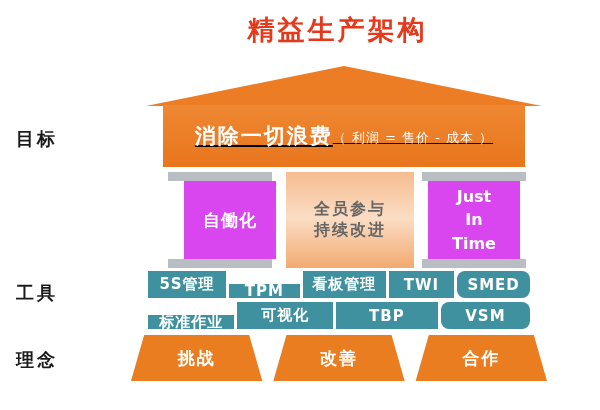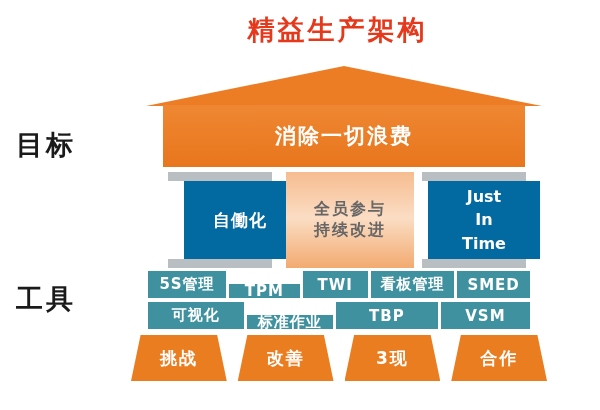--- a/index.html
+++ b/index.html
@@ -3,76 +3,78 @@
 <meta charset="utf-8">
 <style>
   html,body{margin:0;padding:0;background:#ffffff;}
   body{font-family:"DejaVu Sans","Liberation Sans",sans-serif;}
   .stage{position:relative;width:600px;height:410px;background:#fff;overflow:hidden;margin:0 auto;}
 
   .title{position:absolute;left:85px;top:12px;width:505px;text-align:center;
          font-family:Liberation Sans, sans-serif;
          font-size:27px;font-weight:bold;color:#e6391c;letter-spacing:3px;}
 
-  .side-label{position:absolute;left:16px;width:70px;font-size:27px;font-weight:bold;
+  .side-label{position:absolute;left:16px;width:70px;font-size:18px;font-weight:bold;
               color:#1a1a1a;letter-spacing:3px;}
   .lbl-goal{top:127px;} .lbl-form{top:204px;} .lbl-tool{top:281px;} .lbl-idea{top:348px;}
 
   .roof-triangle{position:absolute;left:146px;top:66px;width:396px;height:40px;
                  background:#ec7d25;
                  clip-path:polygon(50% 0,100% 100%,0 100%);}
   .roof-rect{position:absolute;left:163px;top:105px;width:362px;height:62px;
              background:linear-gradient(180deg,#ef8732,#e8761d);
-             display:flex;flex-direction:row;align-items:center;justify-content:center;}
+             display:flex;flex-direction:row;align-items:center;justify-content:center;text-decoration:underline;}
   .roof-heading{color:#fff;font-size:21px;font-weight:bold;letter-spacing:2px;}
   .roof-formula{color:#fff;font-size:13px;margin-top:4px;letter-spacing:1px;}
 
   .cap{position:absolute;height:9px;background:#b8bec2;}
   .cap-tl{left:168px;top:172px;width:104px;}
   .cap-bl{left:168px;top:259px;width:104px;}
   .cap-tr{left:422px;top:172px;width:104px;}
   .cap-br{left:422px;top:259px;width:104px;}
 
-  .pillar{position:absolute;top:181px;width:112px;height:78px;background:#0369a1;
+  .pillar{position:absolute;top:181px;width:92px;height:78px;background:#d946ef;
           display:flex;flex-direction:column;align-items:center;justify-content:center;
           color:#fff;font-weight:bold;}
   .pillar-left{left:184px;font-size:17px;letter-spacing:1px;}
   .pillar-right{left:428px;font-size:16px;line-height:1.45;text-align:center;}
 
   .middle-box{position:absolute;left:286px;top:172px;width:128px;height:96px;
               background:linear-gradient(180deg,#f6bc90,#fbddc4 48%,#f2aa70);
               display:flex;flex-direction:column;align-items:center;justify-content:center;
               color:#666;font-size:16px;font-weight:bold;letter-spacing:2px;}
 
   .tools{position:absolute;left:148px;top:271px;width:382px;}
   .tool-row{display:flex;gap:3px;height:27px;margin-bottom:4px;}
   .tool{background:#3f91a0;color:#fff;font-size:15px;font-weight:bold;
         display:flex;align-items:center;justify-content:center;letter-spacing:1px;}
-  .c1{flex:1.05;} .c2{flex:0.95;margin-top:13px;} .c3{flex:1.12;} .c4{flex:0.88;} .c5{flex:0.98;}
+  .c1{flex:1.05;} .c2{flex:0.95;margin-top:13px;} .c3{flex:1.12;} .c4{flex:0.88;} .c5{flex:0.98;border-radius:8px;}
 
   .principles{position:absolute;left:131px;top:335px;width:416px;height:46px;
               display:flex;gap:11px;}
   .trap{flex:1;background:#ea7d1f;color:#fff;font-size:17px;font-weight:bold;
         letter-spacing:2px;display:flex;align-items:center;justify-content:center;
         clip-path:polygon(10% 0,90% 0,100% 100%,0 100%);}
 </style>
 </head>
 <body>
 
 <div class="stage">
 
   <div class="title">精益生产架构</div>
 
   <div class="side-label lbl-goal">目标</div>
   <div class="side-label lbl-tool">工具</div>
+  <div class="side-label lbl-idea">理念</div>
 
   <div class="roof-triangle"></div>
 
   <div class="roof-rect">
     <div class="roof-heading">消除一切浪费</div>
+    <div class="roof-formula">（ 利润 = 售价 - 成本 ）</div>
   </div>
 
   <div class="cap cap-tl"></div>
   <div class="cap cap-bl"></div>
   <div class="cap cap-tr"></div>
   <div class="cap cap-br"></div>
 
   <div class="pillar pillar-left">
     <span>自働化</span>
   </div>
@@ -85,32 +87,31 @@
   <div class="pillar pillar-right">
     <span>Just</span>
     <span>In</span>
     <span>Time</span>
   </div>
 
   <div class="tools">
     <div class="tool-row">
       <div class="tool c1">5S管理</div>
       <div class="tool c2">TPM</div>
+      <div class="tool c3">看板管理</div>
       <div class="tool c4">TWI</div>
-      <div class="tool c3">看板管理</div>
       <div class="tool c5">SMED</div>
     </div>
     <div class="tool-row">
+      <div class="tool c2">标准作业</div>
       <div class="tool c1">可视化</div>
-      <div class="tool c2">标准作业</div>
       <div class="tool c3">TBP</div>
       <div class="tool c5">VSM</div>
     </div>
   </div>
 
   <div class="principles">
     <div class="trap">挑战</div>
     <div class="trap">改善</div>
-    <div class="trap">3现</div>
     <div class="trap">合作</div>
   </div>
 
 </div>
 
 </body></html>

